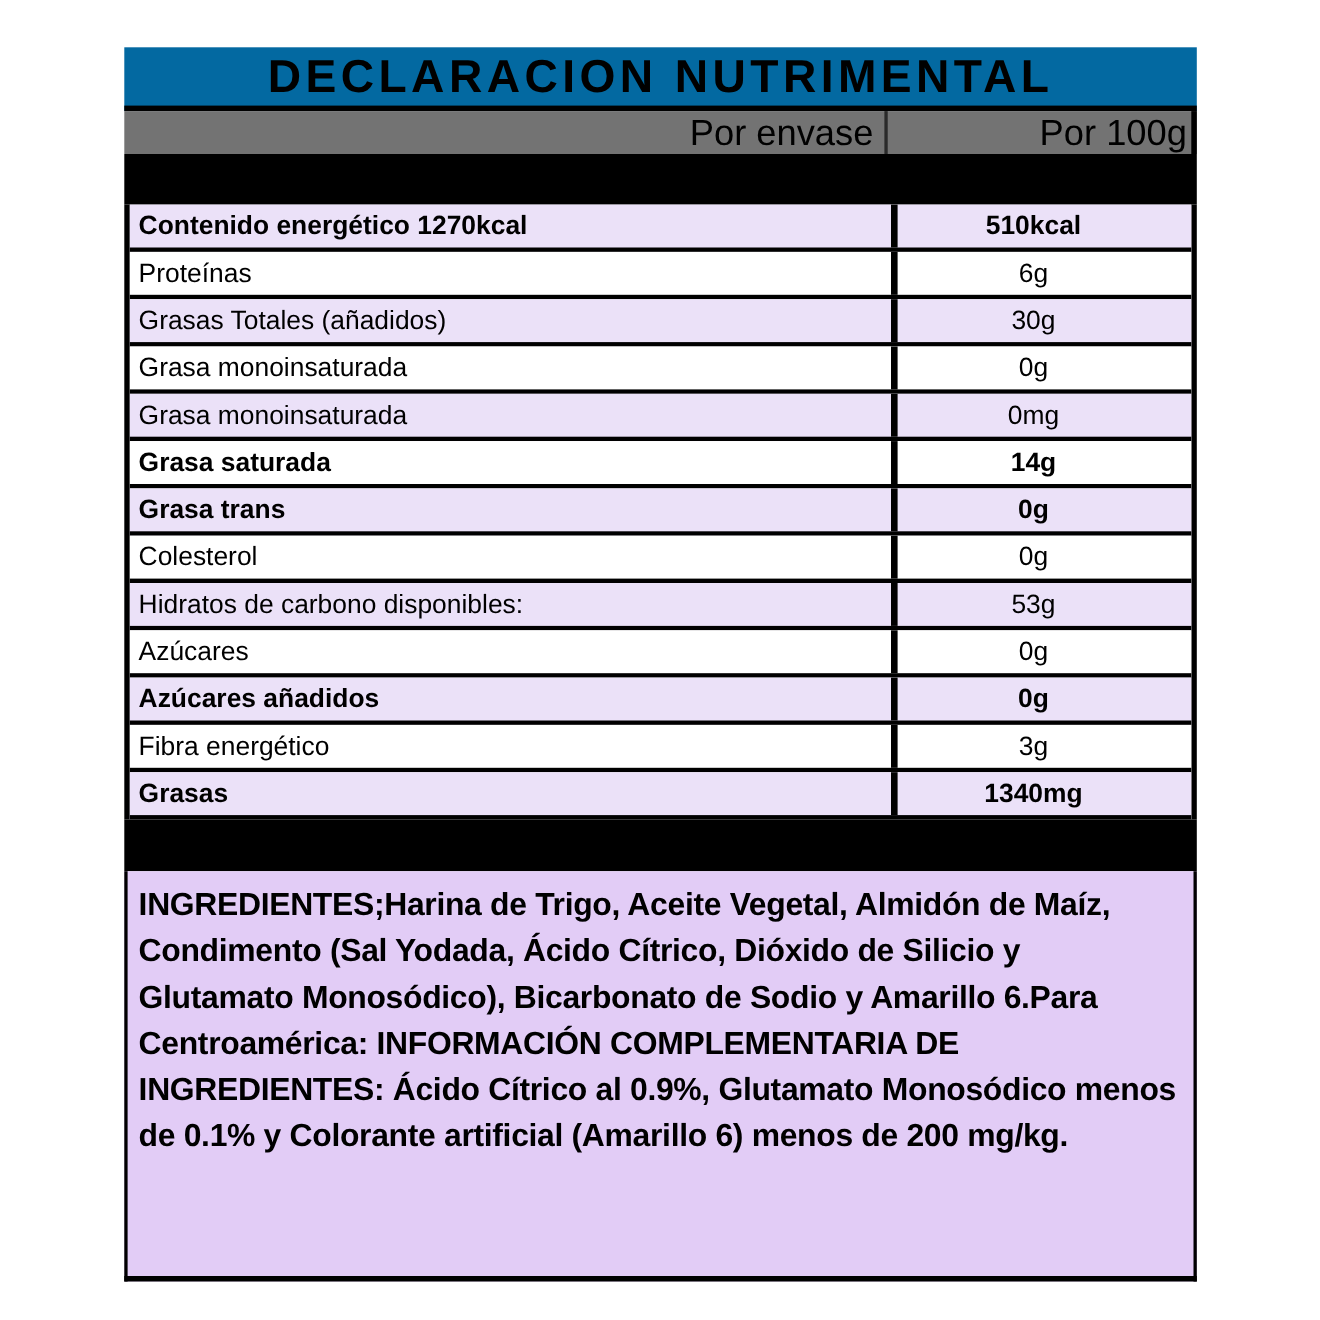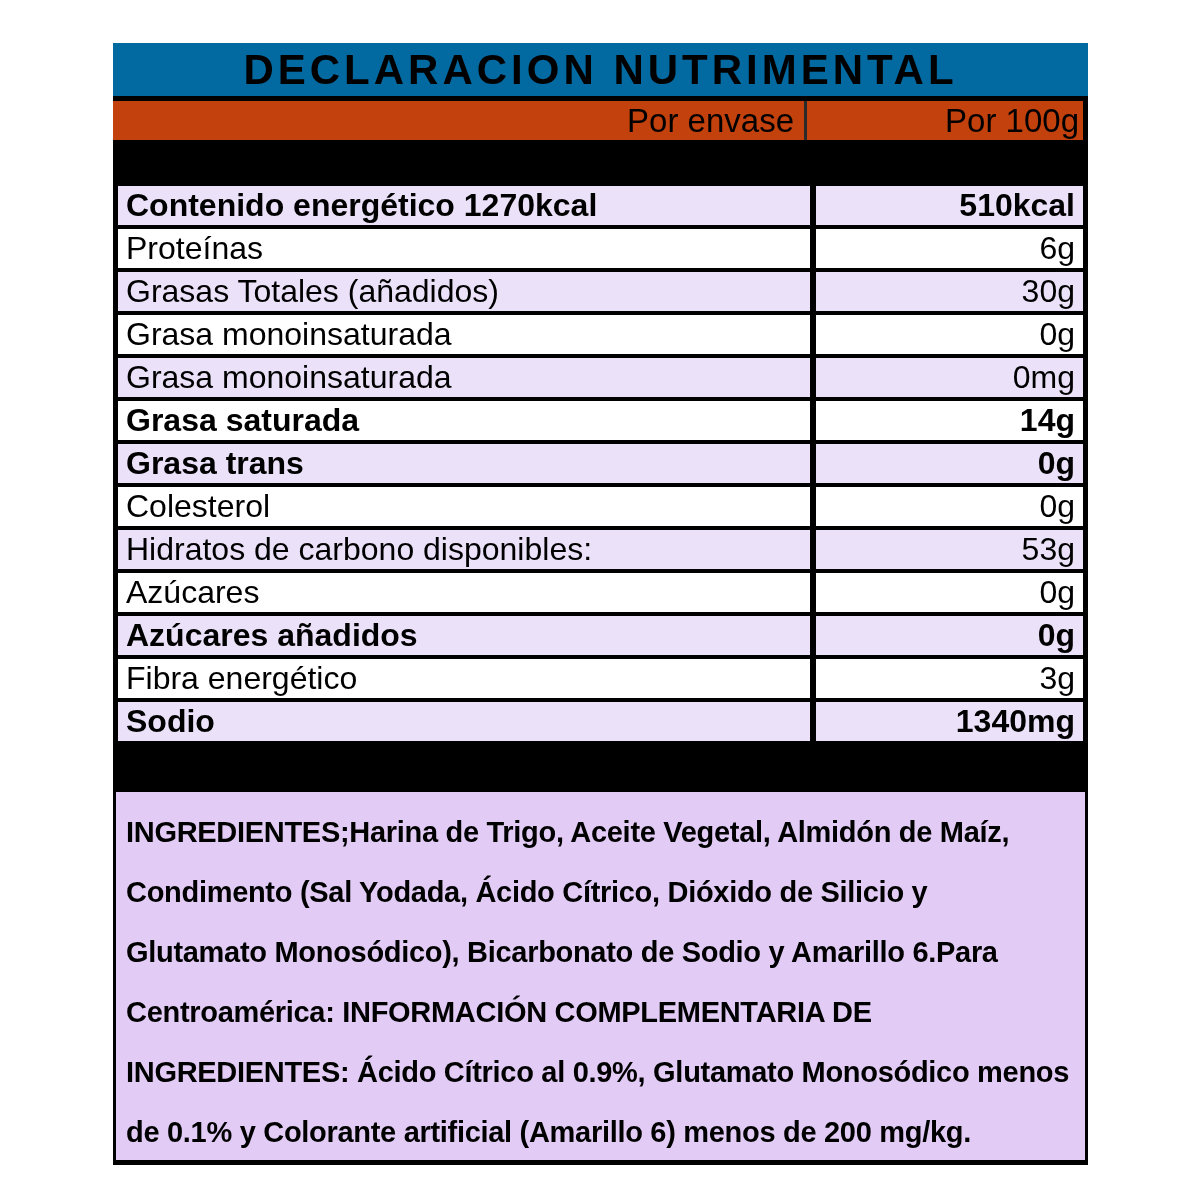--- a/index.html
+++ b/index.html
@@ -29,21 +29,21 @@
     text-align: center;
     font-weight: bold;
     font-size: 42px;
     line-height: 53px;
     letter-spacing: 4px;
     white-space: nowrap;
   }
   .units-row {
     display: flex;
     height: 39px;
-    background: #c2410c;
+    background: #737373;
     font-size: 33px;
     line-height: 39px;
     border-right: 5px solid #000;
     box-sizing: border-box;
   }
   .units-left {
     flex: 0 0 694px;
     text-align: right;
     padding-right: 10px;
     border-right: 3px solid #2a2a2a;
@@ -62,51 +62,51 @@
   .rows {
     border-left: 5px solid #000;
     border-right: 5px solid #000;
     box-sizing: border-box;
   }
   .row {
     display: flex;
     height: 39px;
     border-bottom: 4px solid #000;
     background: #ffffff;
-    font-size: 32px;
+    font-size: 24px;
     line-height: 39px;
   }
   .row.alt { background: #EBE1F8; }
   .row.bold { font-weight: bold; }
   .row .lbl {
     flex: 0 0 692px;
     padding-left: 8px;
     box-sizing: border-box;
     white-space: nowrap;
     overflow: hidden;
   }
   .row .val {
     flex: 1;
     border-left: 6px solid #000;
-    text-align: right;
-    padding-right: 8px;
+    text-align: center;
+    padding-right: 20px;
     box-sizing: border-box;
     white-space: nowrap;
   }
   .ingredients {
     height: 373px;
     background: #E2CCF6;
     border-left: 3px solid #000;
     border-right: 3px solid #000;
     border-bottom: 5px solid #000;
     padding: 10px 10px 0 10px;
     box-sizing: border-box;
     font-weight: bold;
     font-size: 29px;
-    line-height: 60px;
+    line-height: 42px;
     letter-spacing: -0.3px;
   }
   .ingredients p { margin: 0; }
   .ingredients .allergen { margin-top: 40px; }
 </style>
 </head>
 <body>
 
 <div class="canvas">
   <div class="label">
@@ -163,21 +163,21 @@
       </div>
       <div class="row alt bold">
         <div class="lbl">Azúcares añadidos</div>
         <div class="val">0g</div>
       </div>
       <div class="row">
         <div class="lbl">Fibra energético</div>
         <div class="val">3g</div>
       </div>
       <div class="row alt bold">
-        <div class="lbl">Sodio</div>
+        <div class="lbl">Grasas</div>
         <div class="val">1340mg</div>
       </div>
     </div>
 
     <div class="bar2"></div>
 
     <div class="ingredients">
       <p>INGREDIENTES;Harina de Trigo, Aceite Vegetal, Almidón de Maíz, Condimento (Sal Yodada, Ácido Cítrico, Dióxido de Silicio y Glutamato Monosódico), Bicarbonato de Sodio y Amarillo 6.Para Centroamérica: INFORMACIÓN COMPLEMENTARIA DE INGREDIENTES: Ácido Cítrico al 0.9%, Glutamato Monosódico menos de 0.1% y Colorante artificial (Amarillo 6) menos de 200 mg/kg.</p>
     </div>
 

